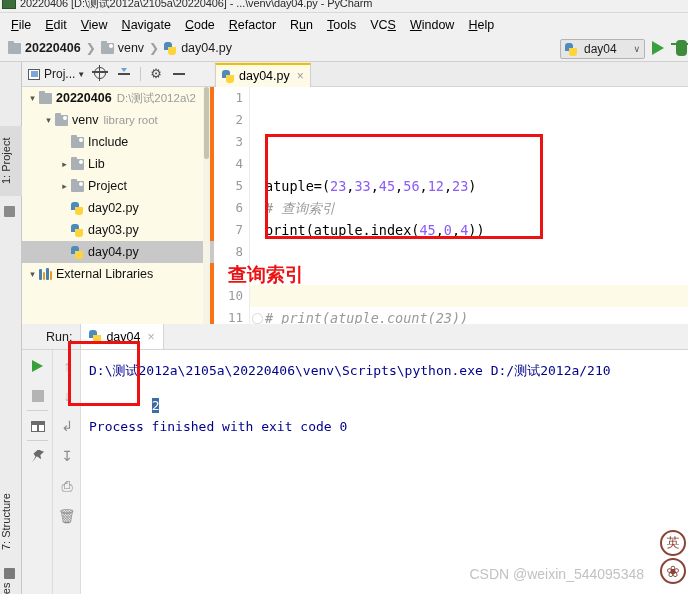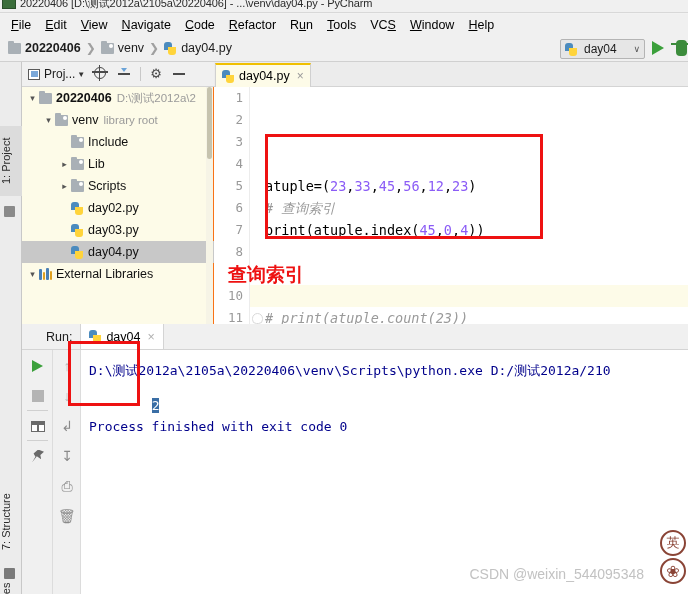--- a/index.html
+++ b/index.html
@@ -108,21 +108,21 @@
   }
   .vtab.project{ top:64px; height:70px; background:#dcdcdc; }
   .vtab.structure{ top:420px; height:80px; }
   .vtab.favorites{ top:508px; height:82px; }
   .sq-ic{ position:absolute; left:4px; width:11px;height:11px;
     background:#8a8a8a; border-radius:1px;}
 
   
   .projpanel{
     position:absolute; left:22px; top:62px; width:192px; height:262px;
-    background:#fdfbe8; border-right:1px solid #f97316;
+    background:#fdfbe8; border-right:4px solid #f97316;
   }
   .proj-toolbar{
     position:absolute; left:0; top:0; width:192px; height:25px;
     background:#f0f0f0; border-bottom:1px solid #d4d4d4;
     display:flex; align-items:center; padding-left:6px; gap:9px;
   }
   .pt-lbl{ font-size:12px; color:#1c1c1c; display:flex;align-items:center;}
   .pt-blue{ width:12px;height:11px;background:#fff;border:1.5px solid #5a5a5a;
     margin-right:4px; position:relative;}
   .pt-blue::after{content:"";position:absolute;inset:1.5px;background:#7aa7d8;}
@@ -360,21 +360,21 @@
           <span class="tlabel">Include</span>
         </div>
         <div class="trow" style="padding-left: 36px;">
           <span class="arrow right"></span>
           <span class="ic-folder venv" style="margin-right: 4px; flex: 0 0 auto;"></span>
           <span class="tlabel">Lib</span>
         </div>
         <div class="trow" style="padding-left: 36px;">
           <span class="arrow right"></span>
           <span class="ic-folder venv" style="margin-right: 4px; flex: 0 0 auto;"></span>
-          <span class="tlabel">Scripts</span>
+          <span class="tlabel">Project</span>
         </div>
         <div class="trow" style="padding-left: 36px;">
           <span class="arrow"></span>
           <span class="ic-py">
             <span class="b"></span>
             <span class="y"></span>
           </span>
           <span class="tlabel">day02.py</span>
         </div>
         <div class="trow" style="padding-left: 36px;">

